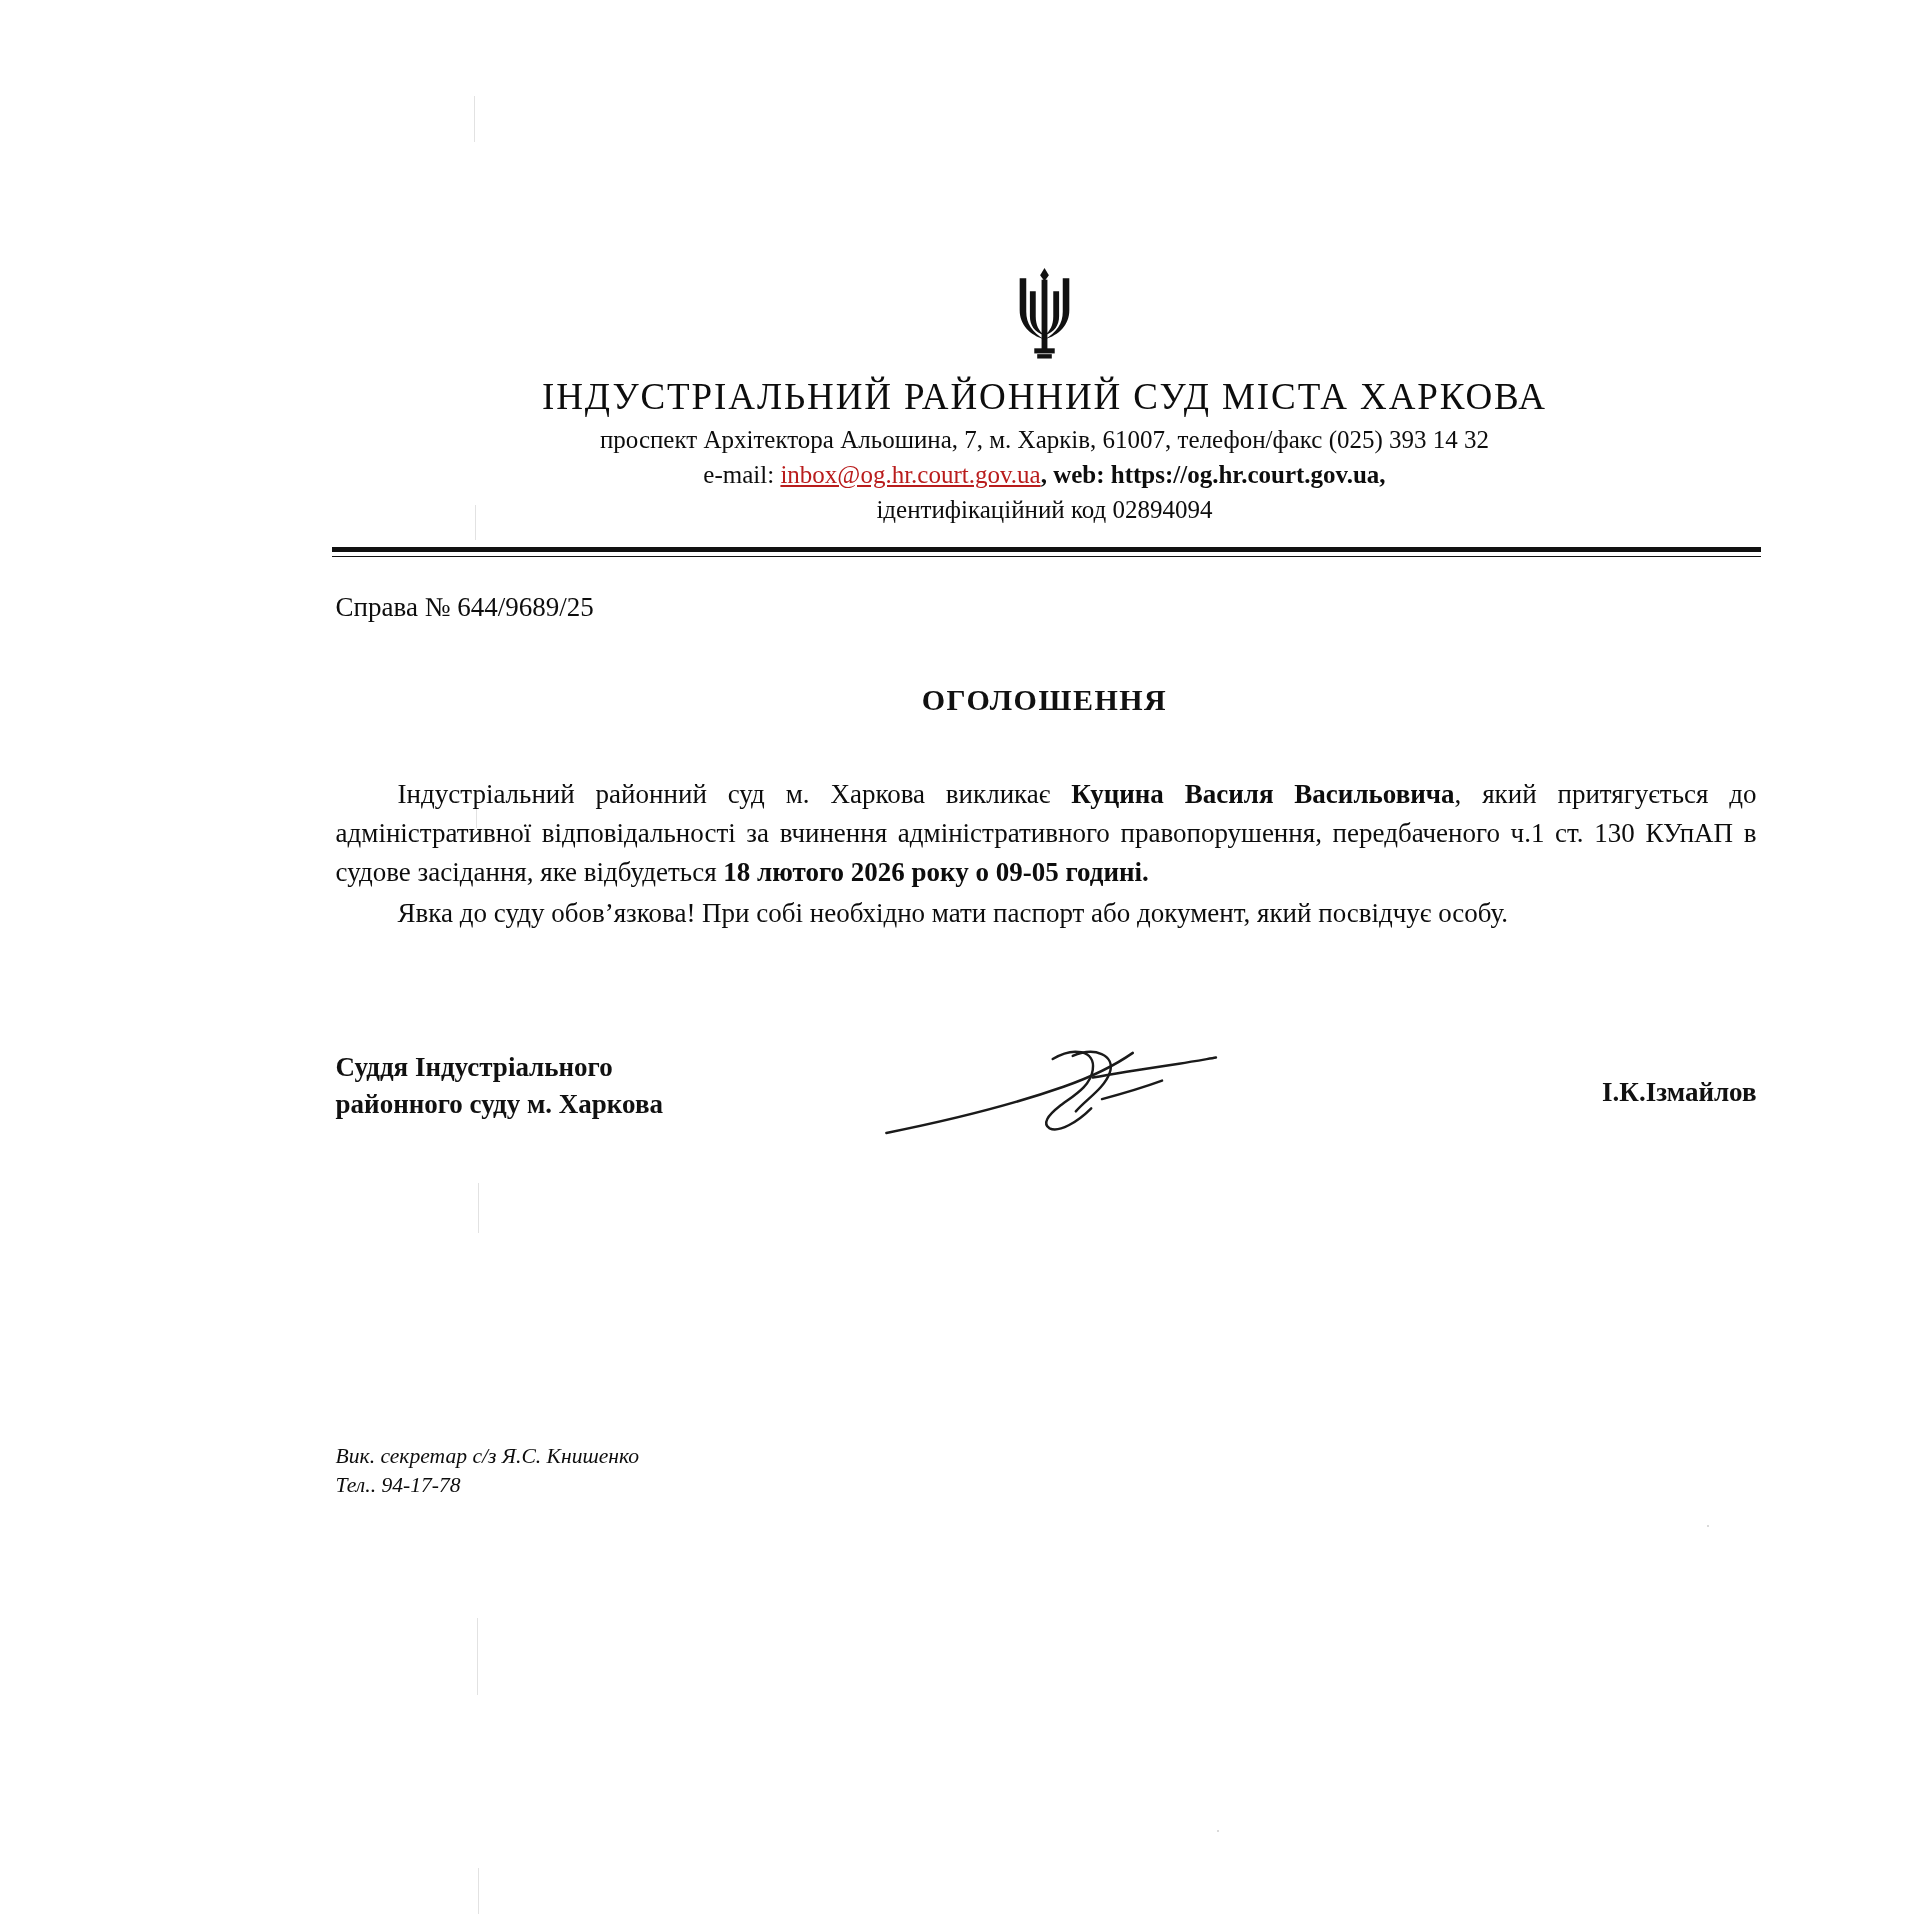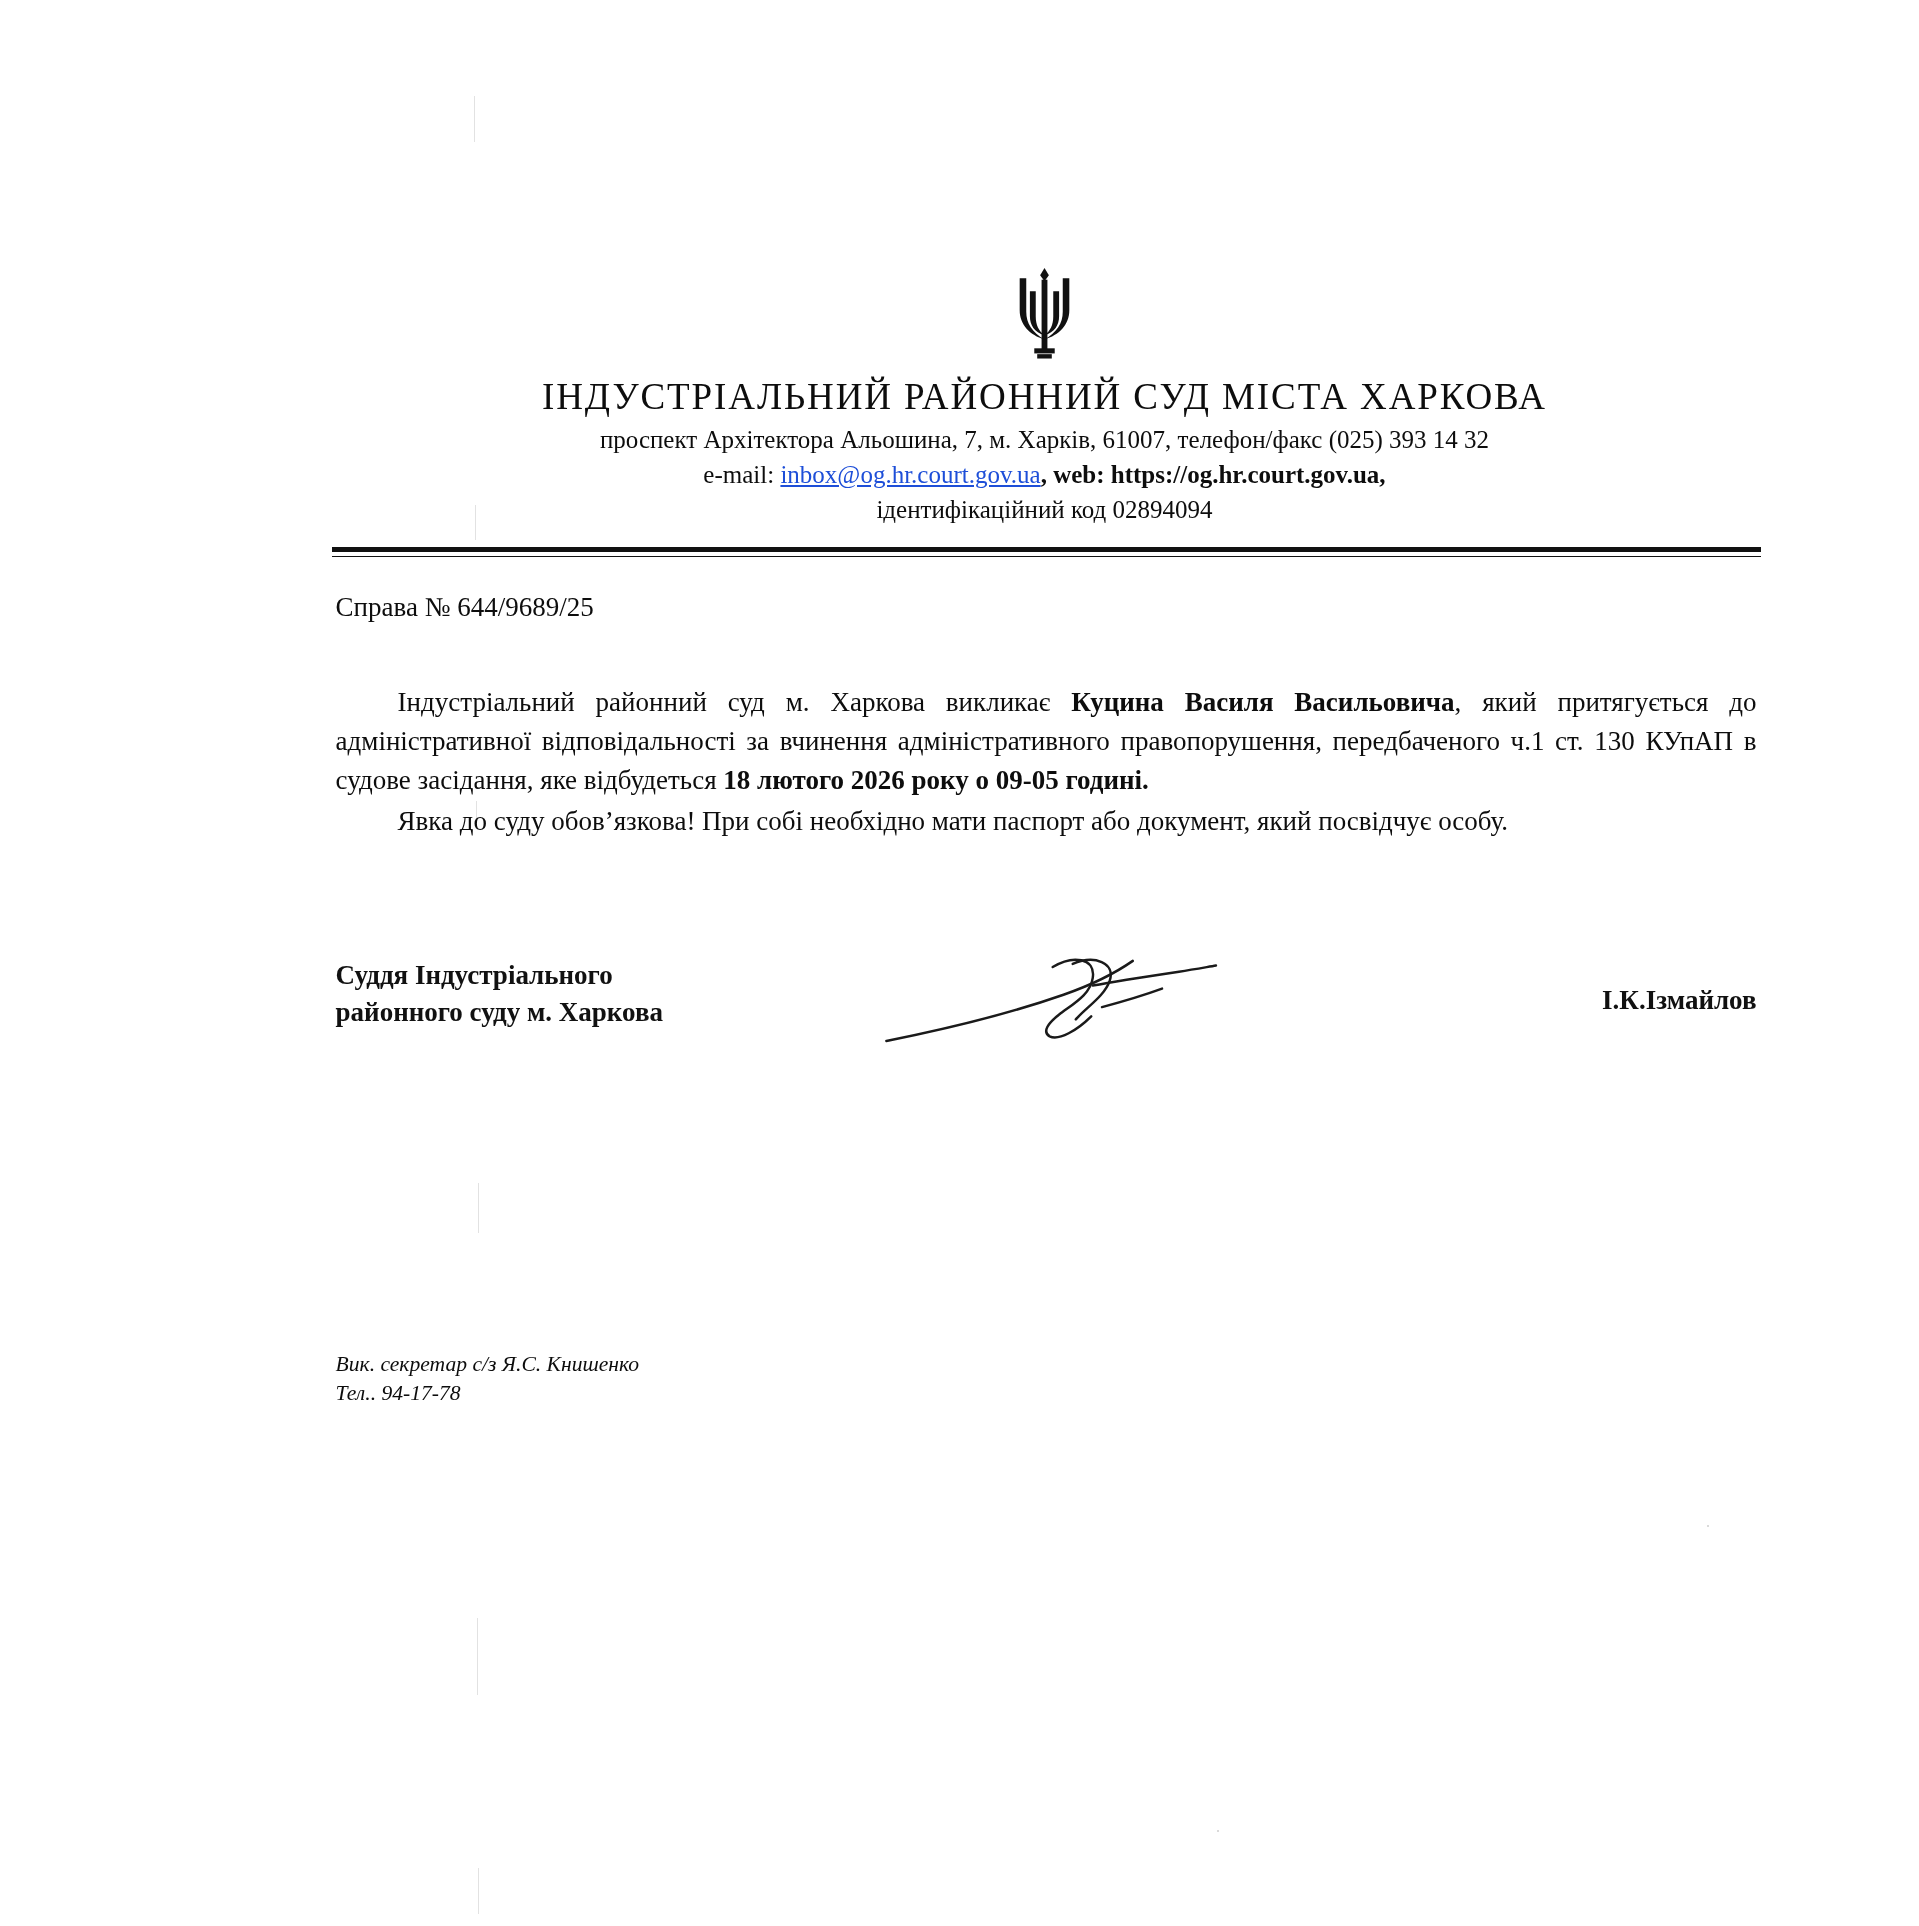--- a/index.html
+++ b/index.html
@@ -48,21 +48,21 @@
   .addr-line {
     text-align: center;
     font-size: 25px;
     margin-top: 8.5px;
     color: #0d0d0d;
   }
   .addr-line.l2 { margin-top: 7px; }
   .addr-line.l3 { margin-top: 7px; }
   .mail-link {
     text-decoration: underline;
-    color: #1d4ed8;
+    color: #b91c1c;
     margin-top: 40px;
   }
   .bold { font-weight: bold; }
 
   .rule-wrap {
     margin-top: 23px;
     padding: 0 3.9px 0 7.7px;
   }
   .rule-thick {
     height: 5px;
@@ -212,20 +212,21 @@
 
     <div class="rule-wrap">
       <div class="rule-thick"></div>
       <div class="rule-thin"></div>
     </div>
 
     <div class="refs">
       <div class="ref">Справа № 644/9689/25</div>
     </div>
 
+    <div class="doc-title">ОГОЛОШЕННЯ</div>
 
     <div class="body-block">
       <p class="para"><span>Індустріальний районний суд м. Харкова викликає </span><span style="font-weight: bold;">Куцина Василя Васильовича</span><span>, який притягується до адміністративної відповідальності за вчинення адміністративного правопорушення, передбаченого ч.1 ст. 130 КУпАП в судове засідання, яке відбудеться </span><span style="font-weight: bold;">18 лютого 2026 року о 09-05 годині.</span></p>
       <p class="para"><span>Явка до суду обов’язкова! При собі необхідно мати паспорт або документ, який посвідчує особу.</span></p>
     </div>
 
     <div class="sign-row">
       <div class="sign-left">
         <div>Суддя Індустріального</div>
         <div>районного суду м. Харкова</div>

